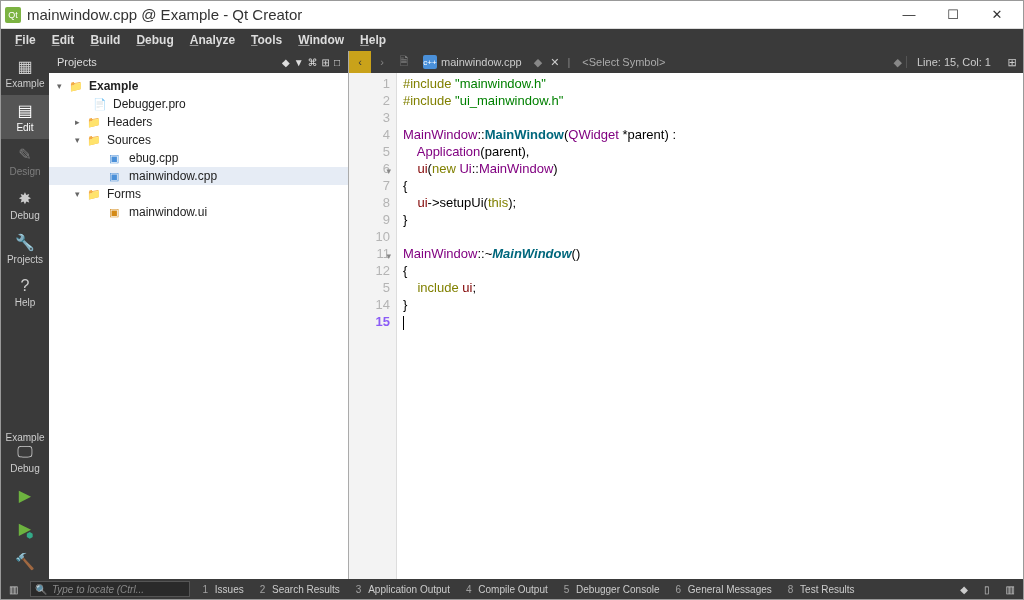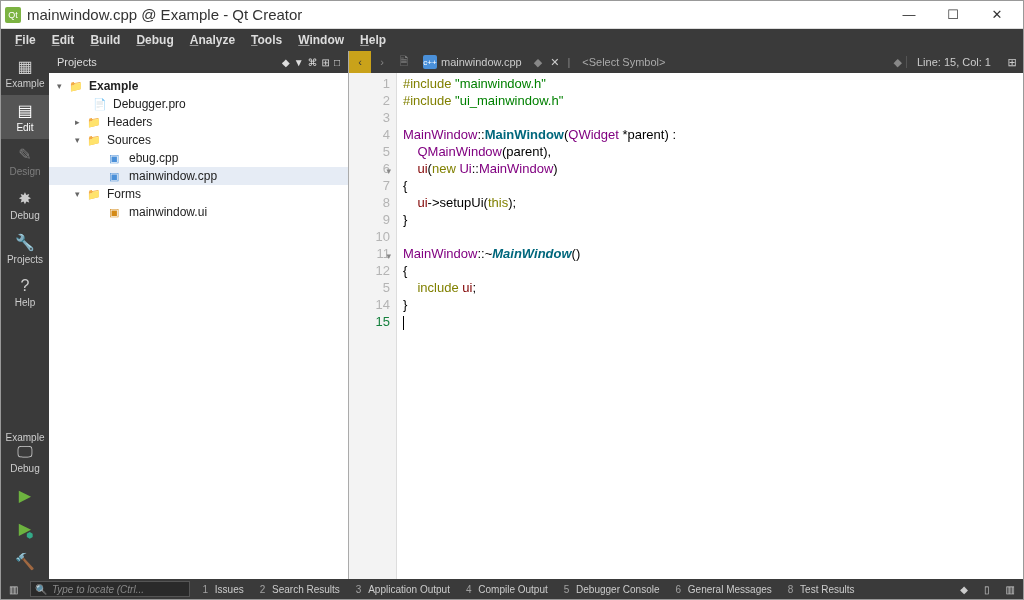--- a/index.html
+++ b/index.html
@@ -221,27 +221,27 @@
             <div class="ln">5</div>
           <div class="ln">6<span class="fold">▾</span></div>
           <div class="ln">7</div>
             <div class="ln">8</div>
             <div class="ln">9</div>
             <div class="ln">10</div>
           <div class="ln">11<span class="fold">▾</span></div>
           <div class="ln">12</div>
             <div class="ln">5</div>
             <div class="ln">14</div>
-          <div class="ln" style="color:#15803d;font-weight:400">15</div>
+          <div class="ln" style="color:#8b5cf6;font-weight:700">15</div>
         </div>
         <div class="code"><span class="kw">#include</span> <span class="str">"mainwindow.h"</span>
 <span class="kw">#include</span> <span class="str">"ui_mainwindow.h"</span>
 
 <span class="type">MainWindow</span>::<span class="fn">MainWindow</span>(<span class="type">QWidget</span> *parent) :
-    <span class="type">QMainWindow</span>(parent),
+    <span class="type">Application</span>(parent),
     <span class="name">ui</span>(<span class="kw">new</span> <span class="type">Ui</span>::<span class="type">MainWindow</span>)
 {
     <span class="name">ui</span>-&gt;setupUi(<span class="kw">this</span>);
 }
 
 <span class="type">MainWindow</span>::~<span class="fn2">MainWindow</span>()
 {
     <span class="kw">include</span> <span class="name">ui</span>;
 }
 <span class="cursor"></span></div>

